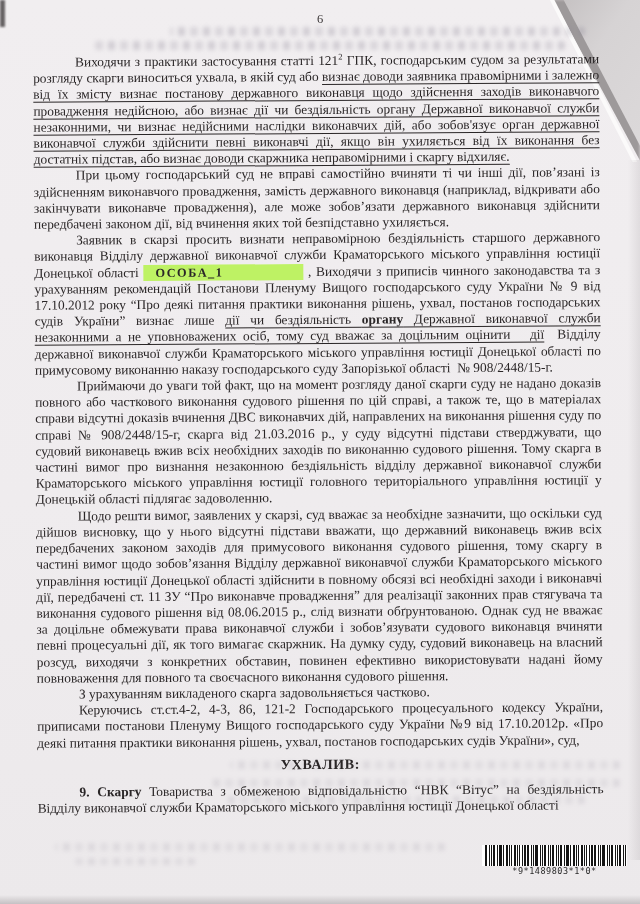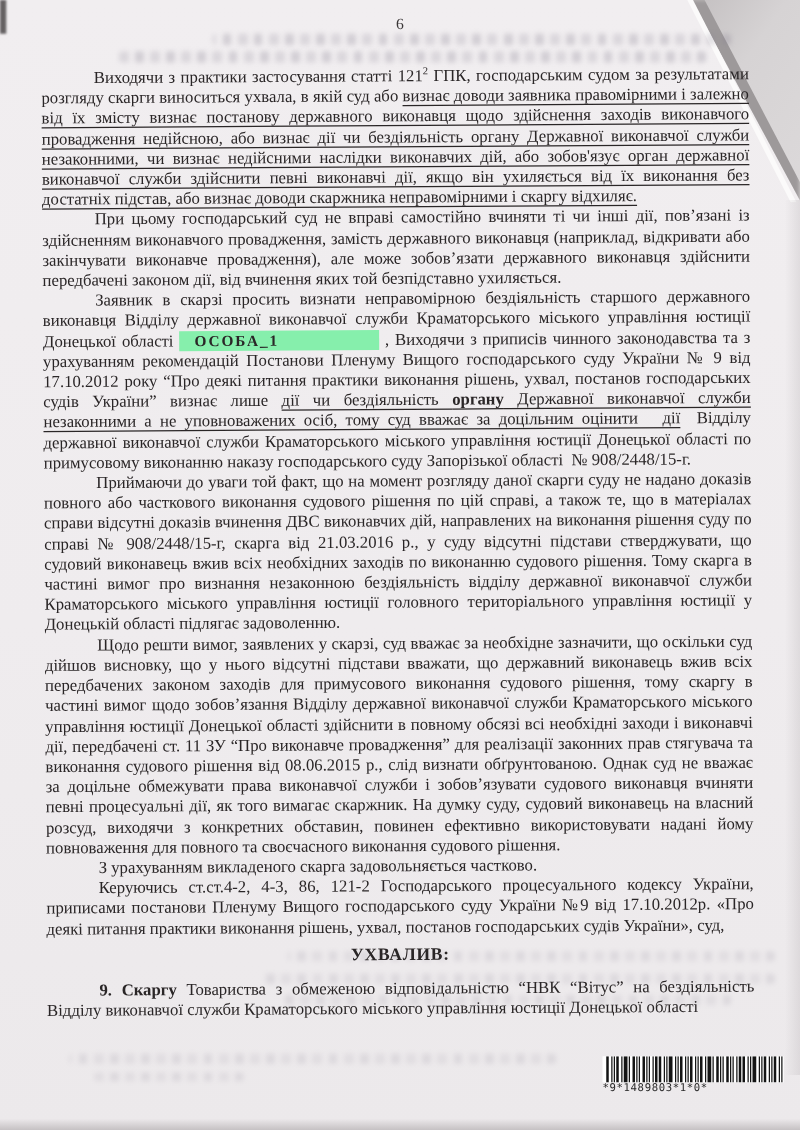--- a/index.html
+++ b/index.html
@@ -13,21 +13,21 @@
   .content{position:absolute;left:33px;top:53px;width:566px;color:#2a2627;
     font-size:13.4px;line-height:16.2px;text-align:justify;
     transform:rotate(-0.35deg);transform-origin:50% 0;}
   p.para{margin:0;}
   p.indent{text-indent:42px;}
   p.center{text-align:center;text-indent:0;font-weight:bold;letter-spacing:.6px;
     margin:7px 0 10px;font-size:14px;}
   .b{font-weight:bold;}
   .u{text-decoration:underline;text-decoration-thickness:1px;text-underline-offset:2.5px;}
   sup{font-size:8.5px;line-height:0;}
-  .redact{background:#86efac;padding:1px 80px 1px 12px;letter-spacing:1.5px;
+  .redact{background:#bef264;padding:1px 80px 1px 12px;letter-spacing:1.5px;
     font-size:12.3px;white-space:nowrap;}
   
   .fold{position:absolute;left:548px;top:0;width:92px;height:162px;
     background:linear-gradient(125deg,#c2bebf 0%,#d6d3d4 40%,#dcd9da 100%);
     clip-path:polygon(6% 0,100% 0,100% 99%);}
   .fold-shadow{position:absolute;left:548px;top:0;width:92px;height:162px;
     background:#9d999a;filter:blur(1.5px);
     clip-path:polygon(6% 0,17% 0,100% 90%,100% 99%);}
   .fold-highlight{position:absolute;left:548px;top:0;width:92px;height:162px;
     background:#fbfafa;filter:blur(.6px);
@@ -38,21 +38,21 @@
     background:repeating-linear-gradient(90deg,
       rgba(138,132,148,.55) 0 7px, rgba(138,132,148,0) 7px 12px,
       rgba(138,132,148,.4) 12px 20px, rgba(138,132,148,0) 20px 25px);
     transform:scaleX(-1);}
   .bleed.light{opacity:.3;}
   .right-shade{position:absolute;right:0;top:160px;width:12px;height:700px;
     background:linear-gradient(90deg,rgba(180,175,178,0),rgba(180,175,178,.28));}
   .bottom-band{position:absolute;left:0;bottom:0;width:100%;height:9px;
     background:linear-gradient(180deg,rgba(170,165,168,0),rgba(165,160,163,.55));}
   
-  .barcode-wrap{position:absolute;right:13px;top:845px;width:145px;text-align:left;}
+  .barcode-wrap{position:absolute;right:13px;top:845px;width:145px;text-align:center;}
   .bars{height:21px;background:#ffffff;display:flex;align-items:stretch;
     overflow:hidden;padding:0 3px;}
   .bars span{flex:none;background:#141414;}
   .barcode-label{font-family:"DejaVu Sans Mono","Liberation Mono",monospace;
     font-size:8.5px;letter-spacing:.5px;color:#2a2a2a;margin-top:0px;}
 </style>
 </head>
 <body>
 
 <div class="fold"></div>

